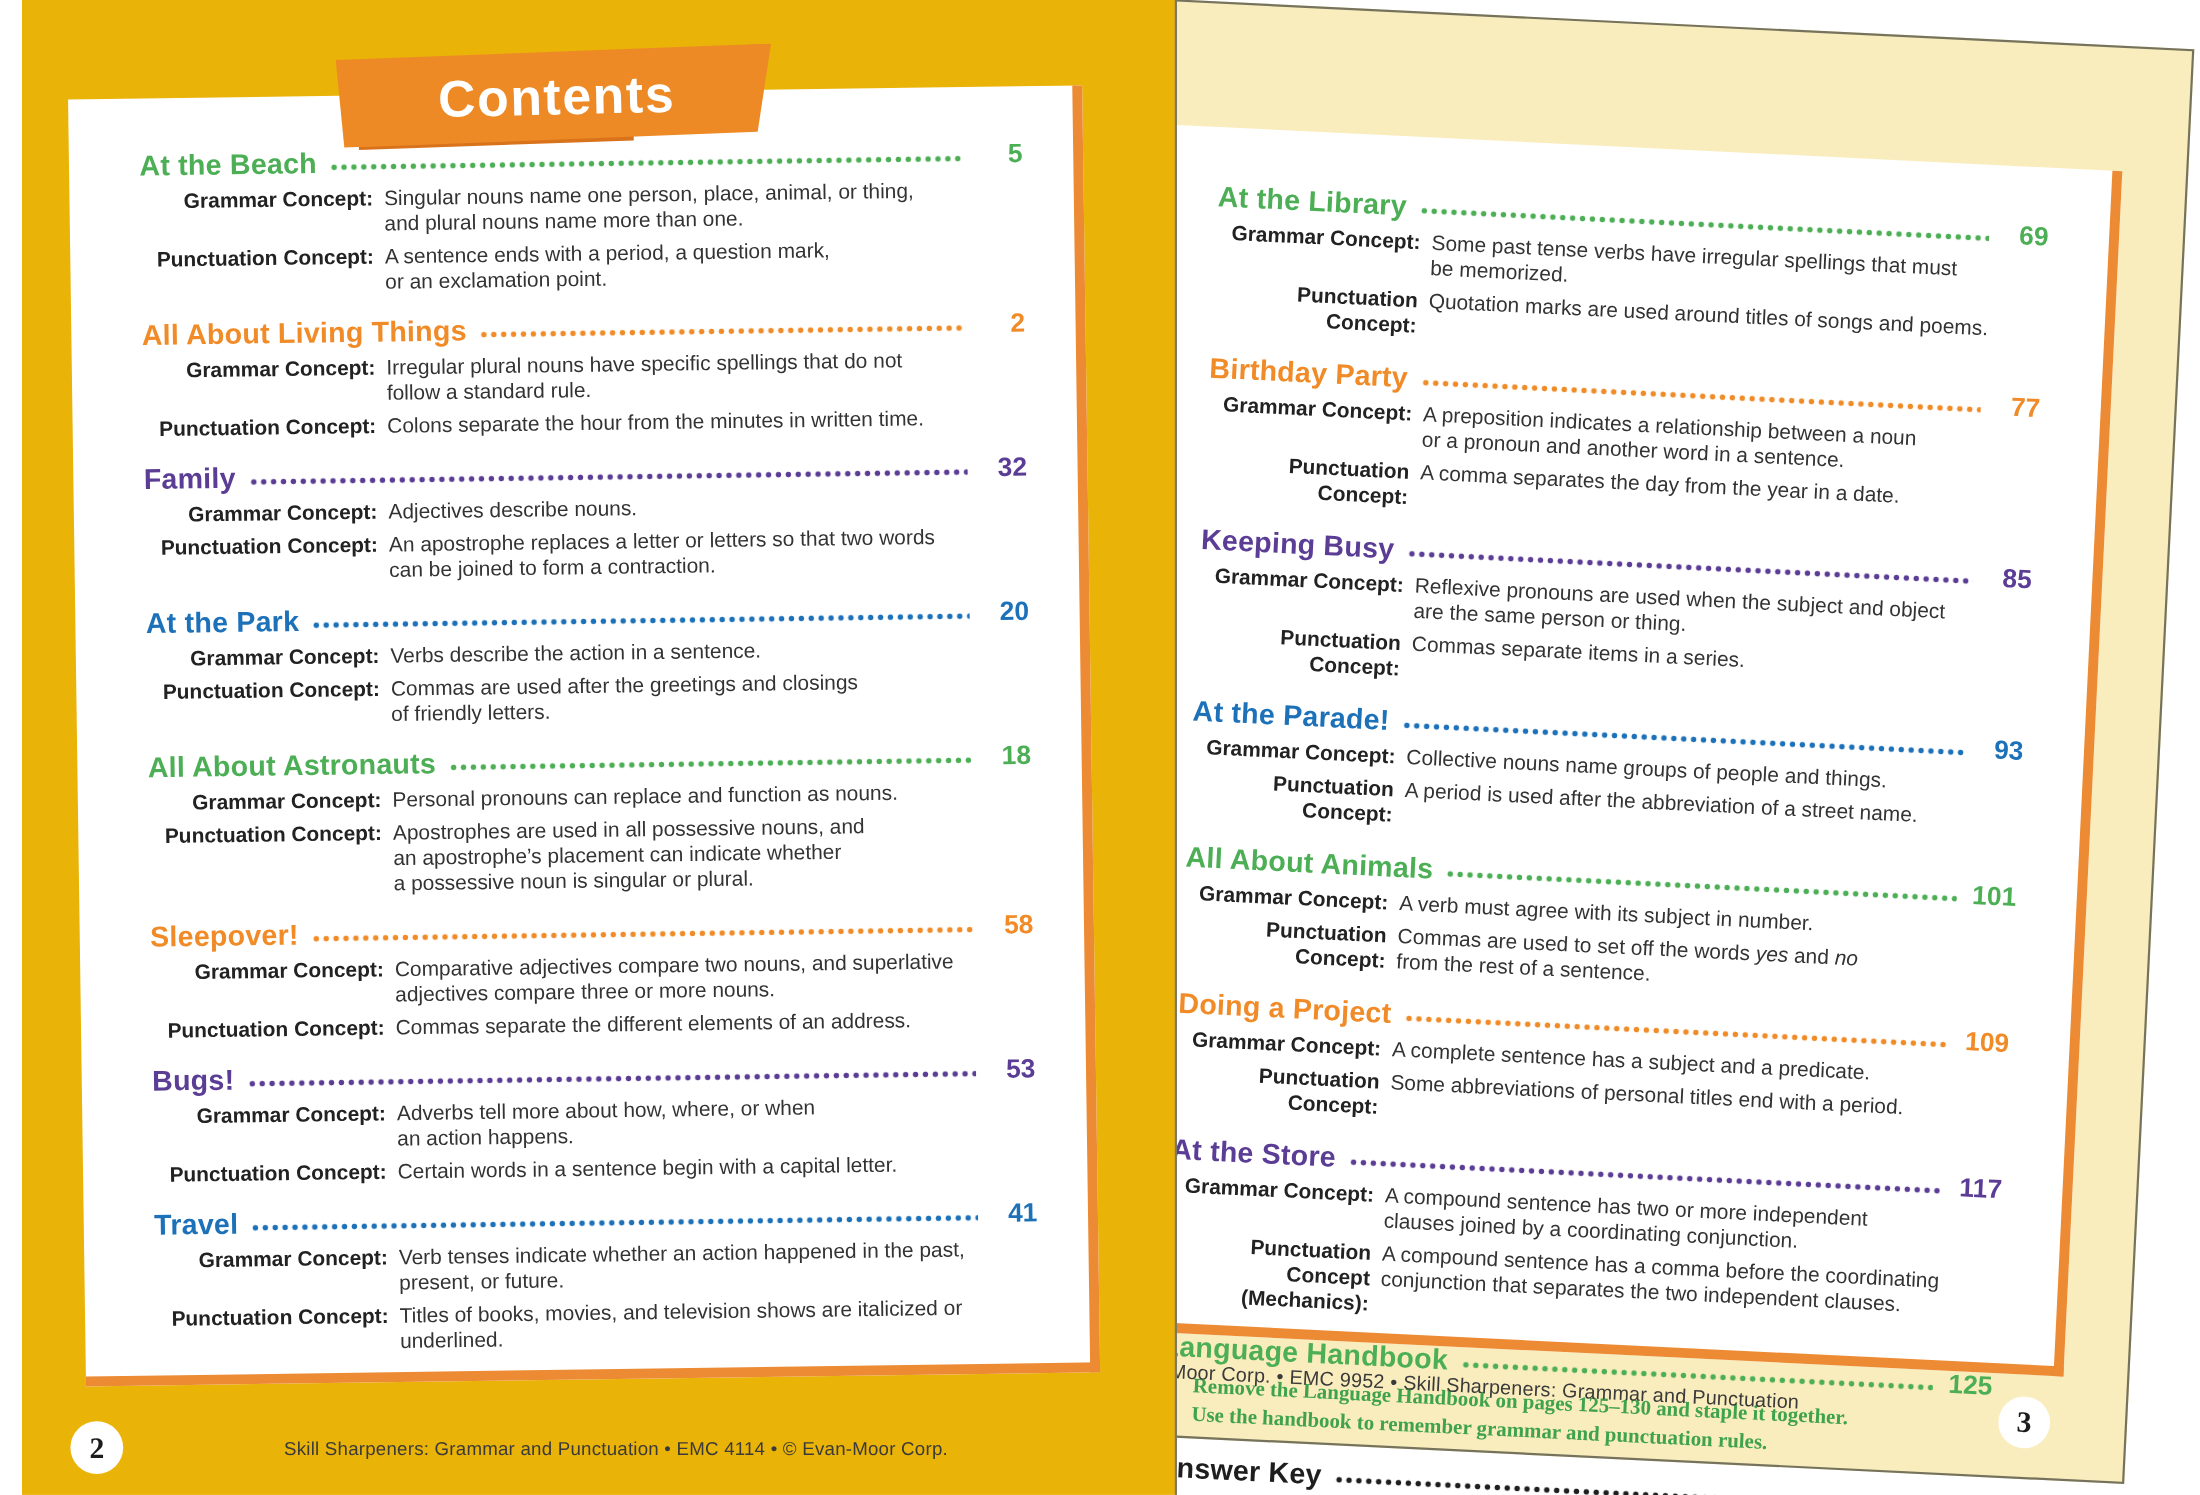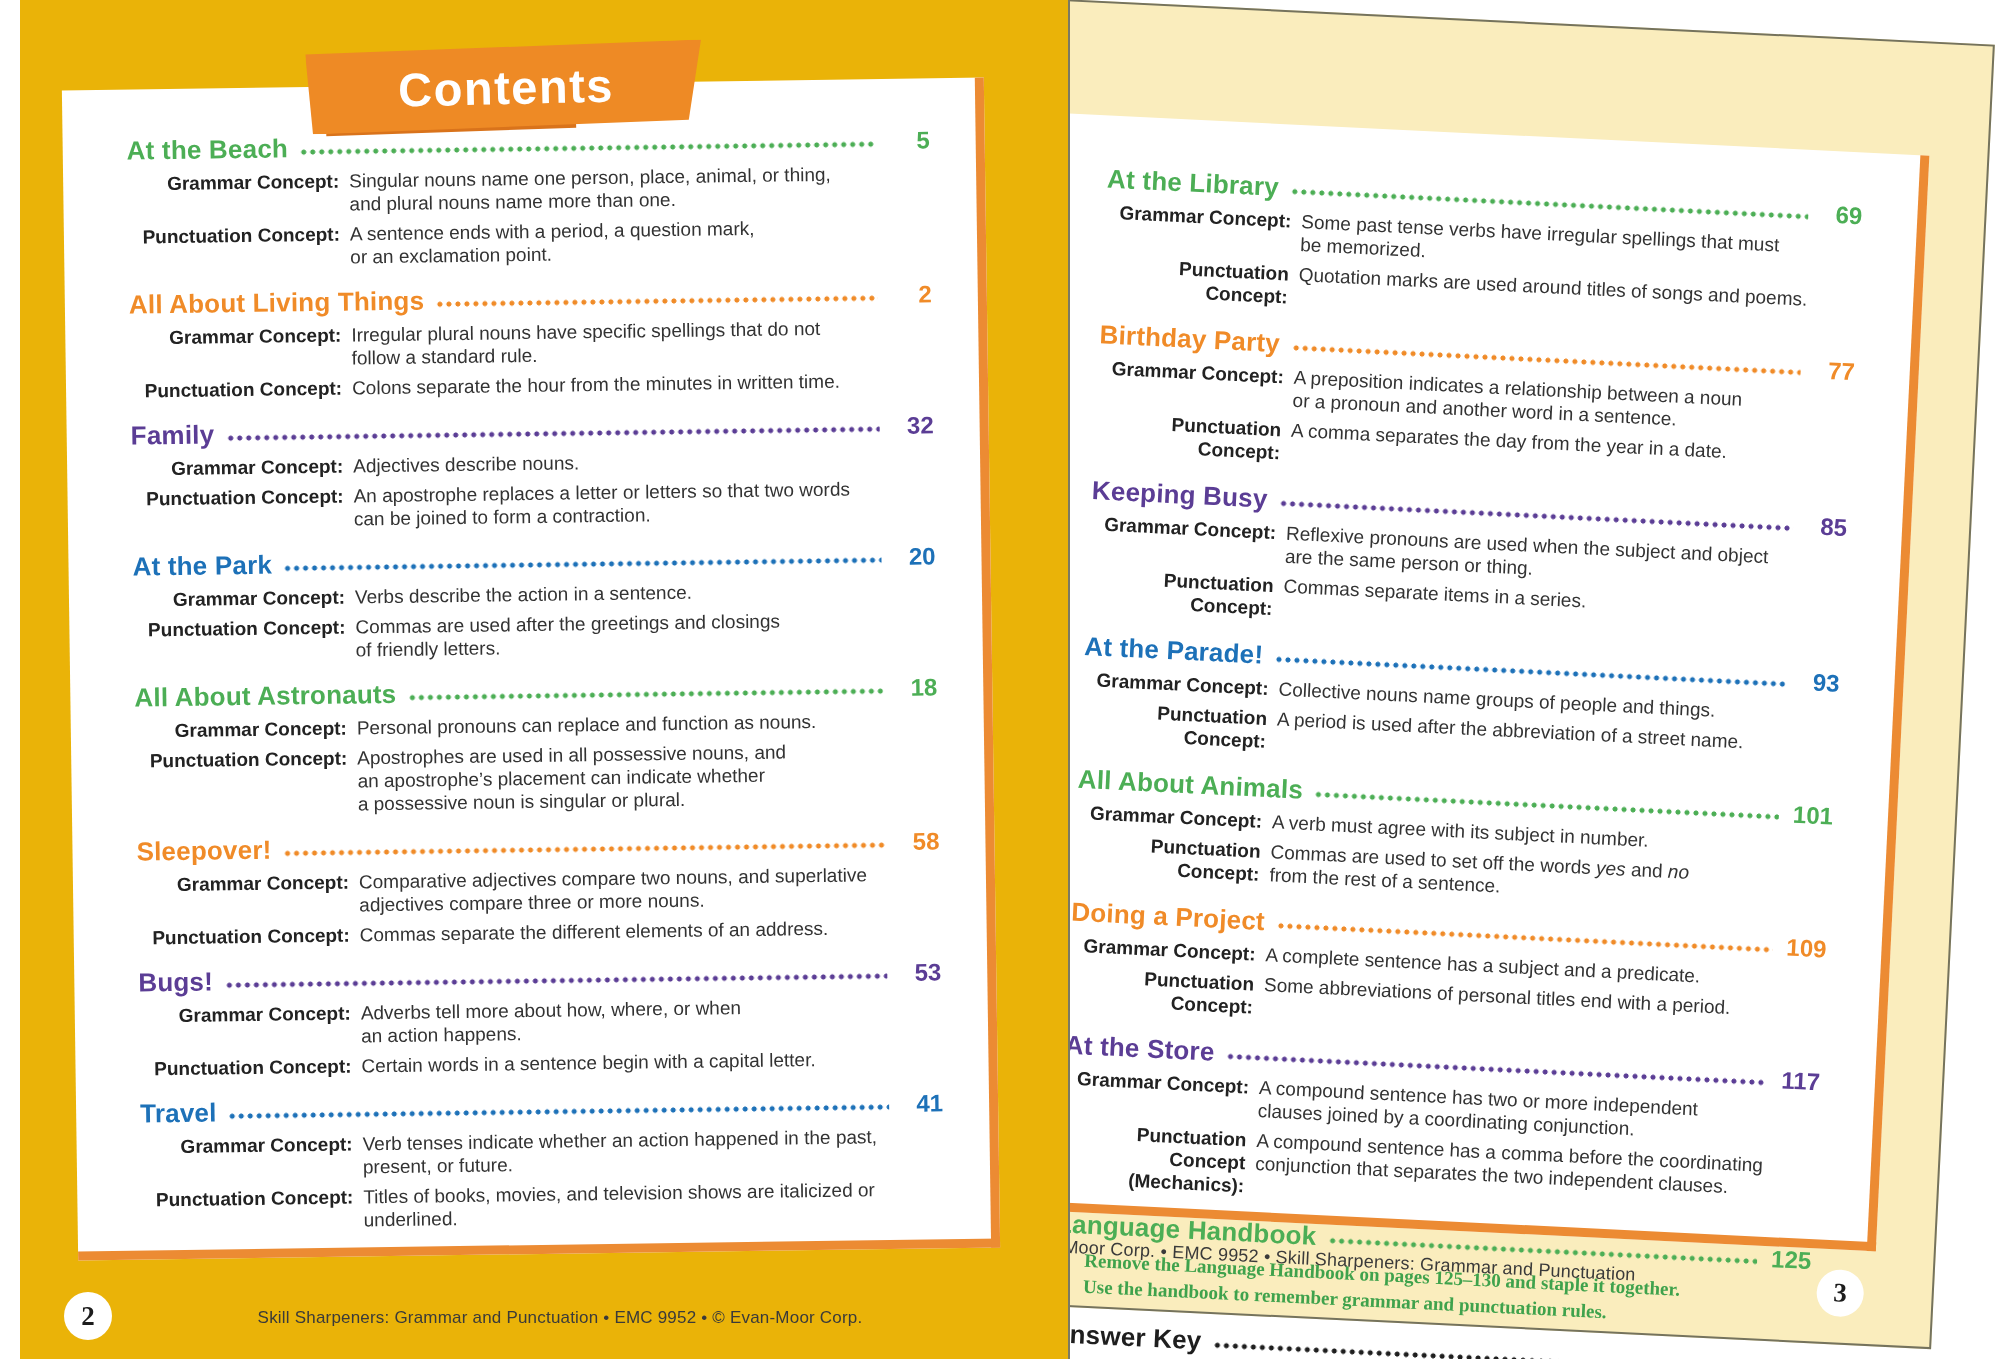--- a/index.html
+++ b/index.html
@@ -325,21 +325,21 @@
 present, or future.</span>
             </div>
             <div class="crow">
               <span class="clabel">Punctuation Concept:</span>
               <span class="ctext">Titles of books, movies, and television shows are italicized or
 underlined.</span>
             </div>
           </div>
         </div>
     </div>
-    <div class="left-footer-text">Skill Sharpeners: Grammar and Punctuation • EMC 9952 • © Evan-Moor Corp.</div>
+    <div class="left-footer-text">Skill Sharpeners: Grammar and Punctuation • EMC 4114 • © Evan-Moor Corp.</div>
     <div class="left-page-circle">2</div>
   </div>
 
   <div class="banner-under"></div>
   <div class="banner">
     <span class="banner-title">Contents</span>
   </div>
 
 </div>
 

